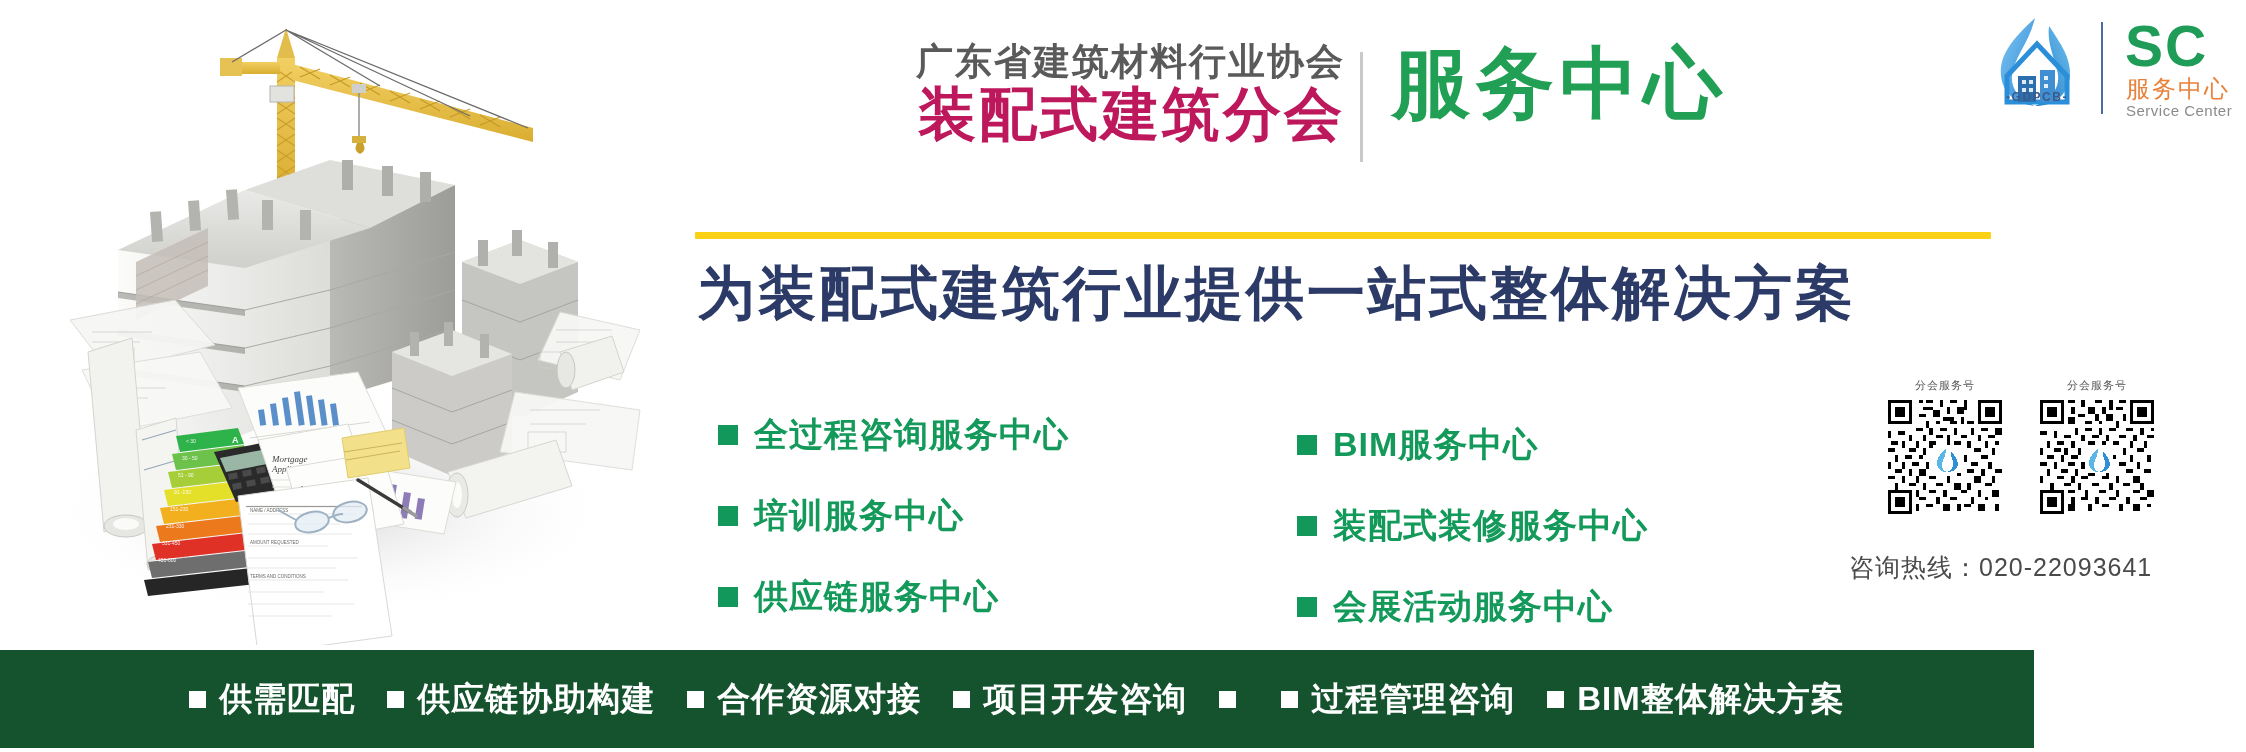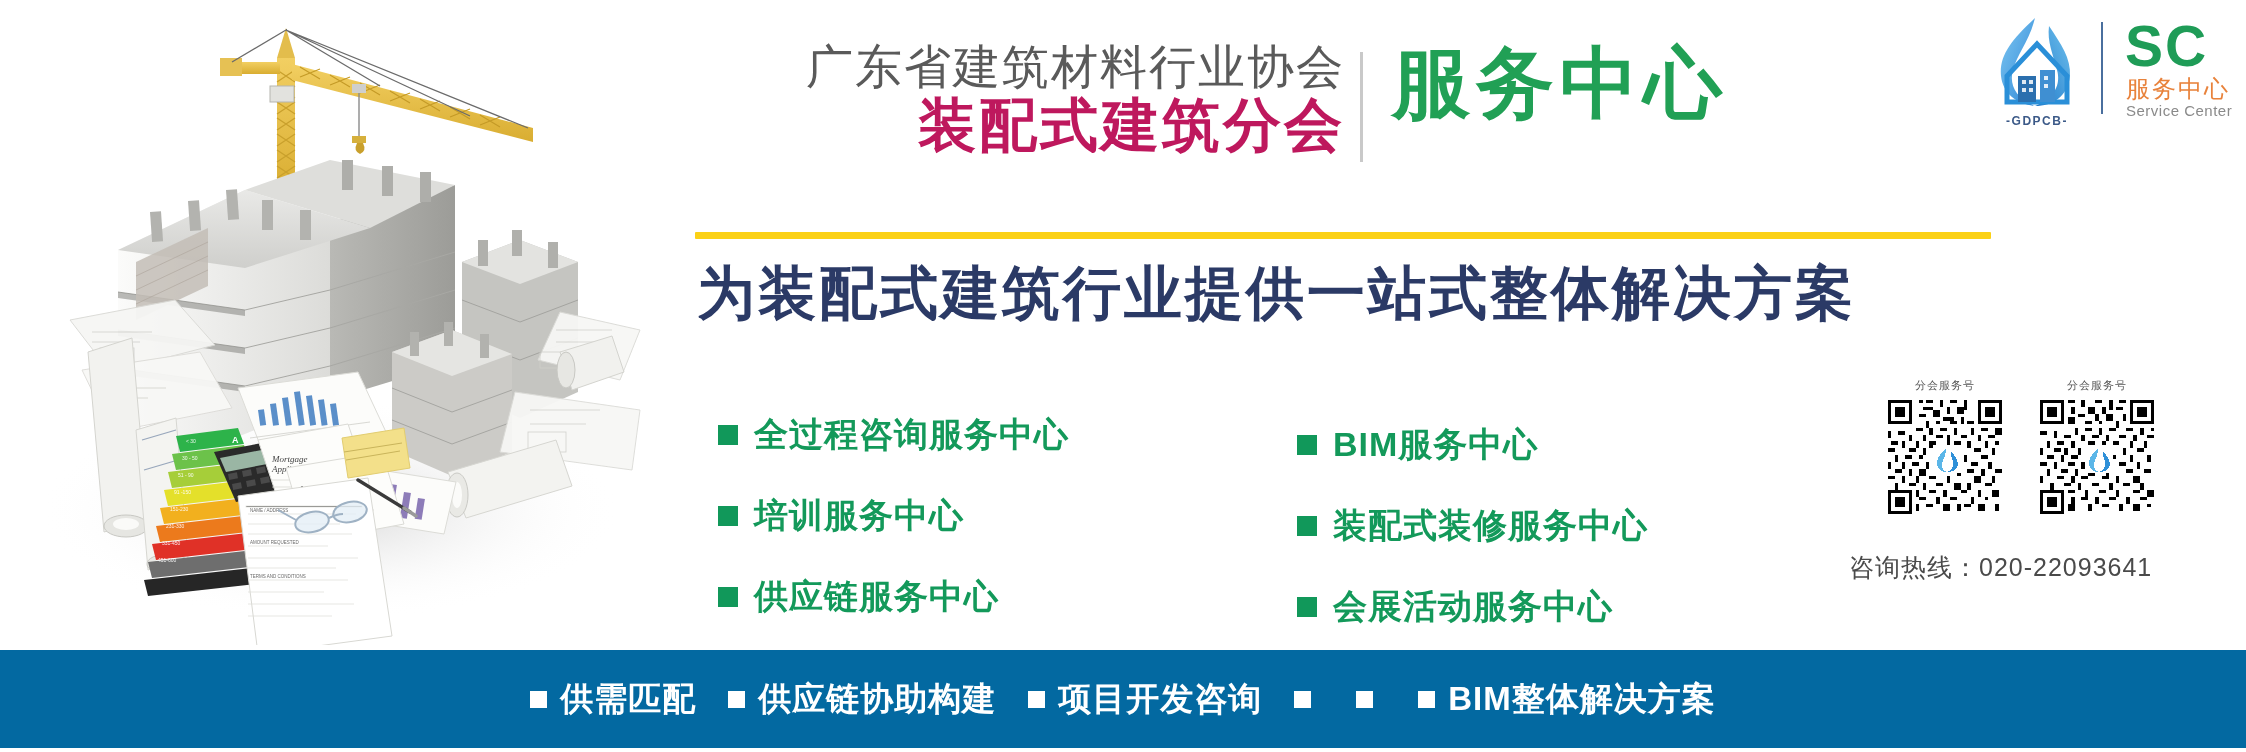--- a/index.html
+++ b/index.html
@@ -10,21 +10,21 @@
   }
   .banner{position:absolute;inset:0;background:#ffffff;}
 
   
   .hero{position:absolute;left:0;top:0;width:660px;height:645px;overflow:hidden;}
   .hero-svg{position:absolute;left:0;top:0;}
 
   
   .org-block{position:absolute;left:585px;top:42px;width:760px;text-align:right;}
   .org-line1{
-    font-size:47px;font-weight:normal;color:#5a5a5a;letter-spacing:2px;
+    font-size:37px;font-weight:bold;color:#5a5a5a;letter-spacing:2px;
     line-height:1.08;white-space:nowrap;
   }
   .org-line2{
     font-size:58px;font-weight:bold;color:#be185d;letter-spacing:3px;
     line-height:1.05;white-space:nowrap;margin-top:2px;
   }
   .org-divider{
     position:absolute;left:1360px;top:52px;width:3px;height:110px;background:#c9c9c9;
   }
   .service-center{
@@ -56,21 +56,21 @@
   }
   .svc-bullet{
     width:20px;height:20px;background:#11985a;display:inline-block;
     margin-right:16px;flex:0 0 auto;
   }
 
   
   .logo{position:absolute;left:1985px;top:14px;width:252px;height:108px;}
   .logo-mark{position:absolute;left:0;top:0;width:104px;height:106px;}
   .logo-gdpcb{
-    position:absolute;left:0;top:100px;width:104px;text-align:center;
+    position:absolute;left:0;top:76px;width:104px;text-align:center;
     font-size:12px;color:#3c5a88;letter-spacing:1.5px;font-weight:bold;
   }
   .logo-sep{position:absolute;left:116px;top:8px;width:2px;height:92px;background:#4a6f9e;}
   .logo-sc{
     position:absolute;left:140px;top:4px;
     font-size:57px;font-weight:bold;color:#1f9c57;letter-spacing:2px;line-height:1;
   }
   .logo-cn{
     position:absolute;left:141px;top:63px;
     font-size:24px;color:#e8823b;letter-spacing:2px;line-height:1;font-weight:500;
@@ -85,22 +85,22 @@
   .qr-block{text-align:center;}
   .qr-label{font-size:11px;color:#555555;letter-spacing:1px;margin-bottom:7px;}
   .qr-img{width:114px;height:114px;display:block;}
   .hotline{
     position:absolute;left:1849px;top:551px;
     font-size:25px;color:#4a4a4a;letter-spacing:1px;white-space:nowrap;
   }
 
   
   .greenbar{
-    position:absolute;left:0;top:650px;width:2246px;height:98px;
-    background:#0369a1;display:flex;align-items:center;justify-content:center;
+    position:absolute;left:0;top:650px;width:2034px;height:98px;
+    background:#14532d;display:flex;align-items:center;justify-content:center;
   }
   .gb-items{display:flex;align-items:center;gap:32px;}
   .gb-item{
     display:flex;align-items:center;
     font-size:33px;color:#ffffff;font-weight:600;white-space:nowrap;letter-spacing:1px;
   }
   .gb-bullet{
     width:17px;height:17px;background:#ffffff;display:inline-block;
     margin-right:13px;flex:0 0 auto;
   }
@@ -738,27 +738,32 @@
       <div class="gb-item">
         <span class="gb-bullet"></span>
         <span>供需匹配</span>
       </div>
       <div class="gb-item">
         <span class="gb-bullet"></span>
         <span>供应链协助构建</span>
       </div>
       <div class="gb-item">
         <span class="gb-bullet"></span>
+        <span>合作资源对接</span>
+      </div>
+      <div class="gb-item">
+        <span class="gb-bullet"></span>
         <span>项目开发咨询</span>
       </div>
       <div class="gb-item">
         <span class="gb-bullet"></span>
       </div>
       <div class="gb-item">
         <span class="gb-bullet"></span>
+        <span>过程管理咨询</span>
       </div>
       <div class="gb-item">
         <span class="gb-bullet"></span>
         <span>BIM整体解决方案</span>
       </div>
     </div>
   </div>
 
 </div>
 

